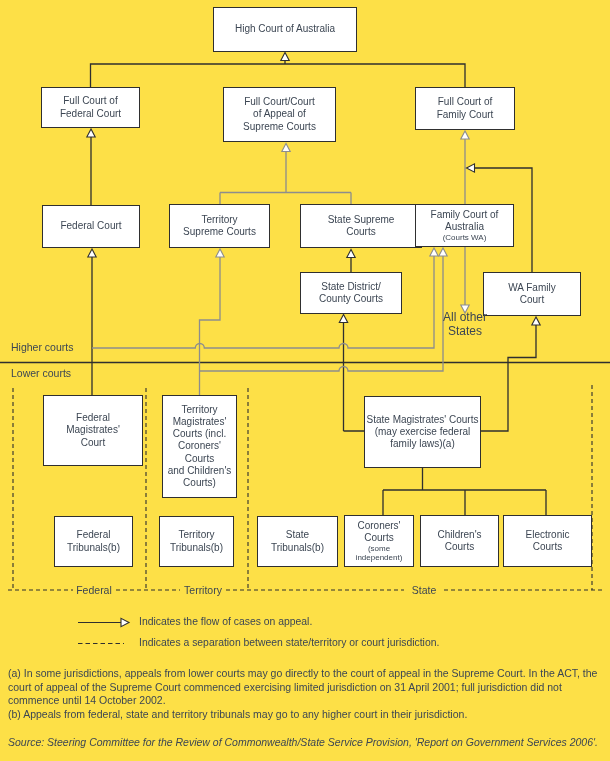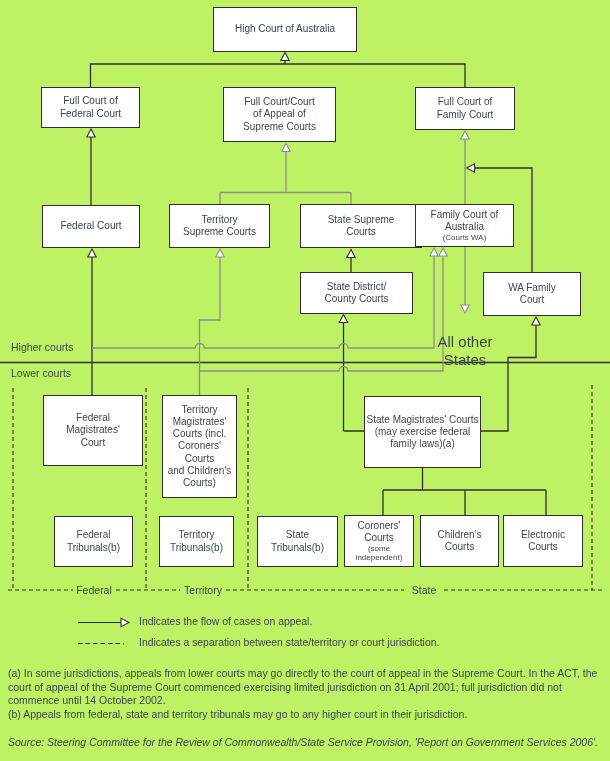--- a/index.html
+++ b/index.html
@@ -1,17 +1,17 @@
 <!DOCTYPE html>
 <html><head>
 <meta charset="utf-8">
 <style>
   html,body{margin:0;padding:0;background:#fff;}
   #canvas{
-    position:relative;width:610px;height:761px;background:#bef264;
+    position:relative;width:610px;height:761px;background:#fde047;
     font-family:"Liberation Sans","DejaVu Sans",sans-serif;
     color:#3c4653;overflow:hidden;
   }
   #wires{position:absolute;left:0;top:0;width:610px;height:761px;}
   .box{
     position:absolute;box-sizing:border-box;border:1.3px solid #2f2f2f;background:#fff;
     display:flex;flex-direction:column;align-items:center;justify-content:center;
     text-align:center;font-size:10px;line-height:1.22;
   }
   .box .lbl{white-space:pre-line;}
@@ -113,21 +113,21 @@
     </div>
   <div class="box" style="left:300px;top:204px;width:122px;height:44px">
       <span class="lbl">State Supreme
 Courts</span>
     </div>
   <div class="box" style="left:415px;top:204px;width:99px;height:43px">
       <span class="lbl">Family Court of
 Australia</span>
       <span class="sub">(Courts WA)</span>
     </div>
-  <div class="box" style="left:300px;top:272px;width:113px;height:42px">
+  <div class="box" style="left:300px;top:272px;width:102px;height:42px">
       <span class="lbl">State District/
 County Courts</span>
     </div>
   <div class="box" style="left:483px;top:272px;width:98px;height:44px">
       <span class="lbl">WA Family
 Court</span>
     </div>
   <div class="box" style="left:43px;top:395px;width:100px;height:71px">
       <span class="lbl">Federal
 Magistrates'
@@ -160,29 +160,29 @@
     </div>
   <div class="box" style="left:344px;top:515px;width:70px;height:52px">
       <span class="lbl">Coroners'
 Courts</span>
       <span class="sub">(some independent)</span>
     </div>
   <div class="box" style="left:420px;top:515px;width:79px;height:52px">
       <span class="lbl">Children's
 Courts</span>
     </div>
-  <div class="box" style="left:503px;top:515px;width:80px;height:52px">
+  <div class="box" style="left:503px;top:515px;width:89px;height:52px">
       <span class="lbl">Electronic
 Courts</span>
     </div>
 
   <div class="floatlbl" style="left:11px;top:341px">Higher courts</div>
   <div class="floatlbl" style="left:11px;top:367px">Lower courts</div>
 
-  <div class="floatlbl centered" style="left:465px;top:333px;font-size:15px">All other
+  <div class="floatlbl centered" style="left:465px;top:310px;font-size:12px">All other
 States</div>
 
   <div class="floatlbl centered" style="left:94px;top:584px">Federal</div>
   <div class="floatlbl centered" style="left:203px;top:584px">Territory</div>
   <div class="floatlbl centered" style="left:424px;top:584px">State</div>
 
   <div class="legend-text" style="left:139px;top:616px">Indicates the flow of cases on appeal.</div>
   <div class="legend-text" style="left:139px;top:637px">Indicates a separation between state/territory or court jurisdiction.</div>
 
   <div id="footnotes">

